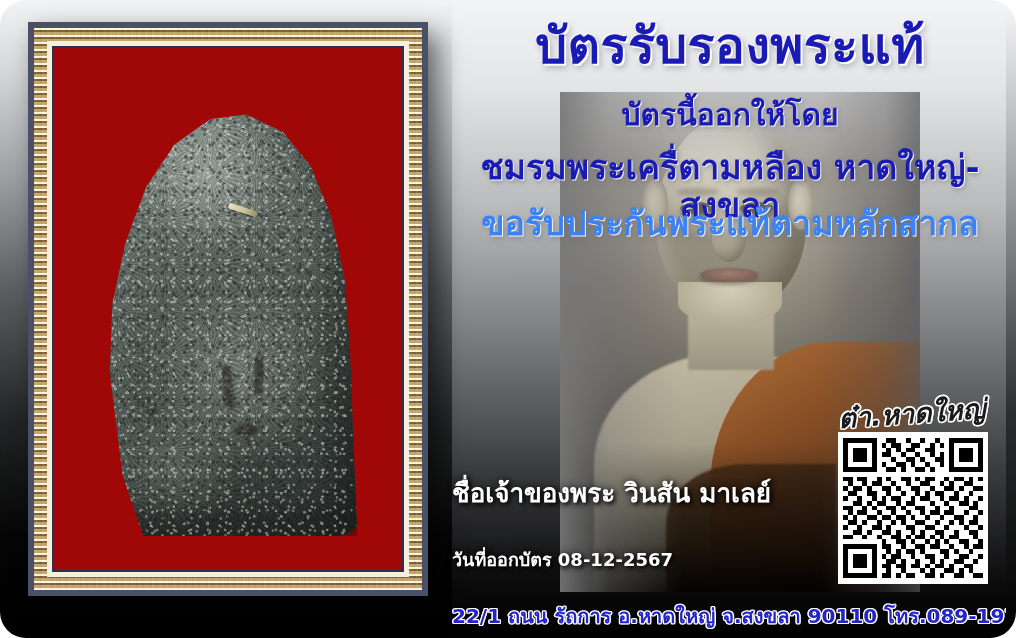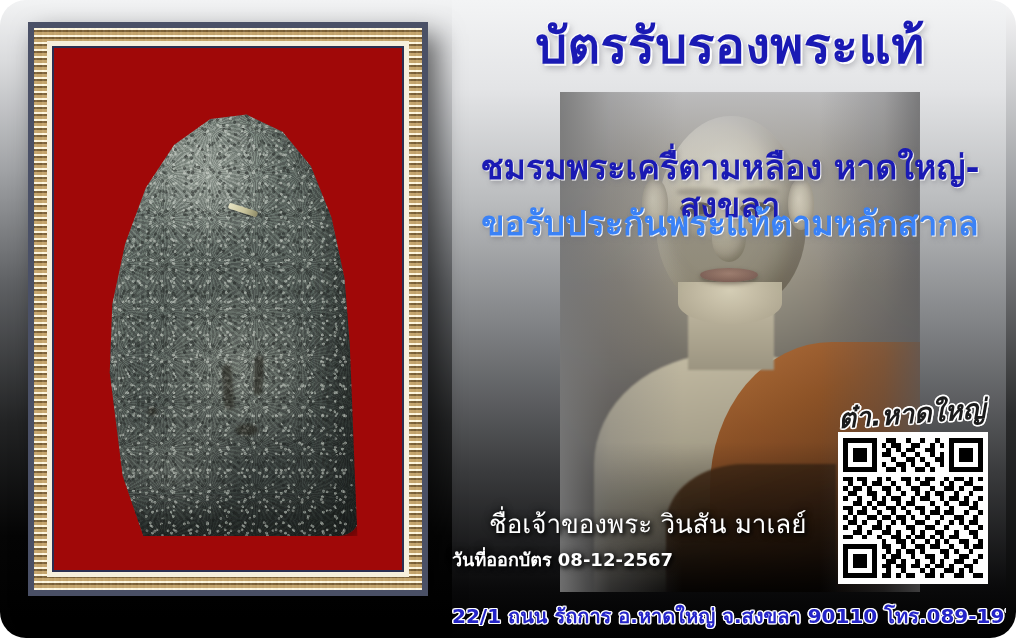--- a/index.html
+++ b/index.html
@@ -294,25 +294,24 @@
   .guarantee{
     position:absolute;left:452px;top:204px;width:556px;
     text-align:center;
     font-size:34px;line-height:1.12;
     font-weight:bold;
     color:#3b82f6;
     text-shadow:1px 1px 0 rgba(255,255,255,.92), 2px 3px 5px rgba(110,110,120,.5);
   }
 
   .owner{
-    position:absolute;left:452px;top:503px;
-    font-size:26px;font-weight:normal;color:#ffffff;
+    position:absolute;left:452px;top:472px;
+    font-size:26px;font-weight:bold;color:#ffffff;
     text-shadow:2px 2px 4px rgba(0,0,0,.95), 0 0 8px rgba(0,0,0,.8);
     white-space:nowrap;
-    padding-left:37px;
   }
   .issued{
     position:absolute;left:452px;top:545px;
     font-size:18px;font-weight:bold;color:#ffffff;
     text-shadow:2px 2px 4px rgba(0,0,0,.95), 0 0 8px rgba(0,0,0,.8);
     white-space:nowrap;
   }
   .footer{
     position:absolute;left:452px;top:600px;width:552px;
     text-align:center;
@@ -383,20 +382,21 @@
         <div class="amulet-mark m1"></div>
         <div class="amulet-mark m2"></div>
         <div class="amulet-mark m3"></div>
         <div class="amulet-mark m4"></div>
         <div class="amulet-sliver"></div>
       </div>
     </div>
   </div>
 
   <div class="title">บัตรรับรองพระแท้</div>
+  <div class="subtitle">บัตรนี้ออกให้โดย</div>
   <div class="org">ชมรมพระเครื่ตามหลือง หาดใหญ่-สงขลา</div>
   <div class="guarantee">ขอรับประกันพระแท้ตามหลักสากล</div>
 
   <div class="owner">ชื่อเจ้าของพระ วินสัน มาเลย์</div>
   <div class="issued">วันที่ออกบัตร 08-12-2567</div>
 
   <div class="signature">ต๋า.หาดใหญ่</div>
 
   <div class="qr">
     <svg viewBox="0 0 29 29" shape-rendering="crispEdges">

